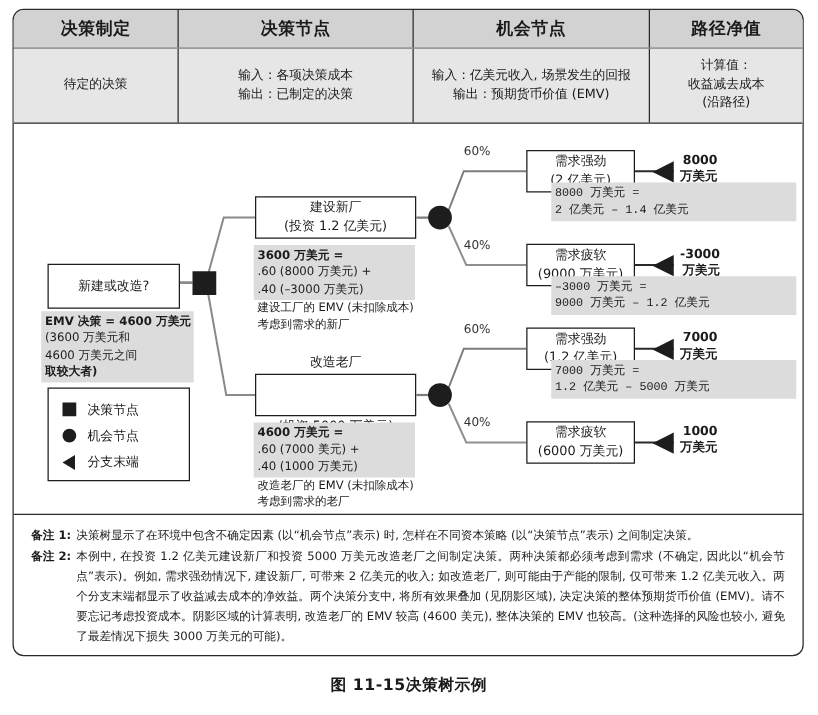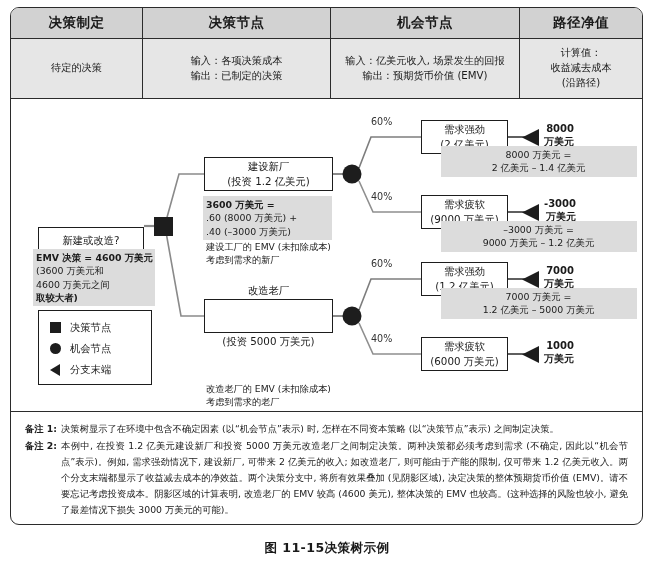--- a/index.html
+++ b/index.html
@@ -107,21 +107,21 @@
     box-sizing: border-box;
     white-space: nowrap;
   }
   .shade b { font-weight: bold; }
   .plain {
     position: absolute;
     font-size: 9.2px;
     line-height: 1.45;
     white-space: nowrap;
   }
-  .shade.right { text-align: center; }
+  .shade.right { text-align: left; font-family: Liberation Mono, monospace; }
 
   
   .endval {
     position: absolute;
     font-size: 10px;
     font-weight: bold;
     line-height: 1.3;
     text-align: right;
     white-space: nowrap;
   }
@@ -269,21 +269,21 @@
 
       <circle cx="341" cy="75" r="9.5" fill="#1d1d1d"></circle>
       <circle cx="341" cy="217" r="9.5" fill="#1d1d1d"></circle>
 
       <polygon points="528,30 528,47 511,38.5" fill="#1d1d1d"></polygon>
       <polygon points="528,105 528,122 511,113.5" fill="#1d1d1d"></polygon>
       <polygon points="528,172 528,189 511,180.5" fill="#1d1d1d"></polygon>
       <polygon points="528,247 528,264 511,255.5" fill="#1d1d1d"></polygon>
     </svg>
 
-    <div class="nbox" style="left:27px; top:128px; width:106px; height:26px;">
+    <div class="nbox" style="left:27px; top:112px; width:106px; height:36px;">
       <span class="l1">新建或改造?</span>
     </div>
 
     <div class="shade" style="left:22px; top:150px; width:122px;">
       <b>EMV 决策 = 4600 万美元</b><br>
       <span>(3600 万美元和</span><br>
       <span>4600 万美元之间</span><br>
       <b>取较大者)</b>
     </div>
 
@@ -319,20 +319,25 @@
     </div>
     <div class="plain" style="left:195px; top:141px; width:150px;">
       <span>建设工厂的 EMV (未扣除成本)</span><br>
       <span>考虑到需求的新厂</span>
     </div>
 
     <div class="nbox" style="left:193px; top:200px; width:129px; height:34px;gap:36px;">
       <span class="l1">改造老厂</span>
       <span class="l2">(投资 5000 万美元)</span>
     </div>
+    <div class="shade" style="left:192px; top:239px; width:129px;">
+      <b>4600 万美元 =</b><br>
+      <span>.60 (7000 美元) +</span><br>
+      <span>.40 (1000 万美元)</span>
+    </div>
     <div class="plain" style="left:195px; top:283px; width:150px;">
       <span>改造老厂的 EMV (未扣除成本)</span><br>
       <span>考虑到需求的老厂</span>
     </div>
 
     <div class="pct" style="left:360px; top:17px;">60%</div>
     <div class="pct" style="left:360px; top:92px;">40%</div>
     <div class="pct" style="left:360px; top:159px;">60%</div>
     <div class="pct" style="left:360px; top:234px;">40%</div>
 

